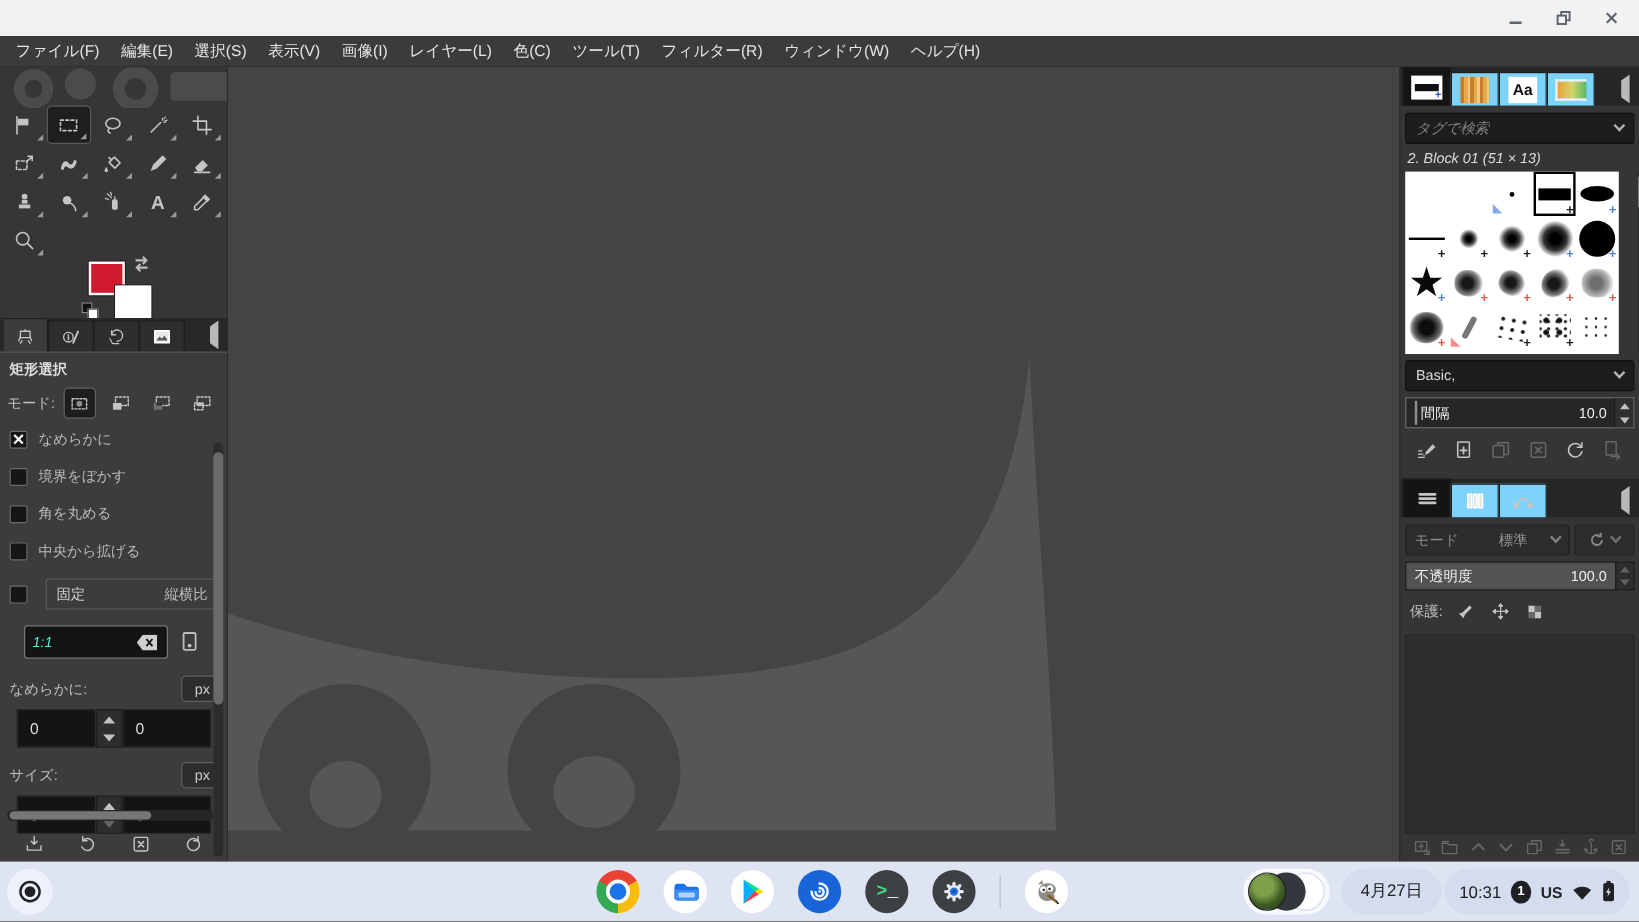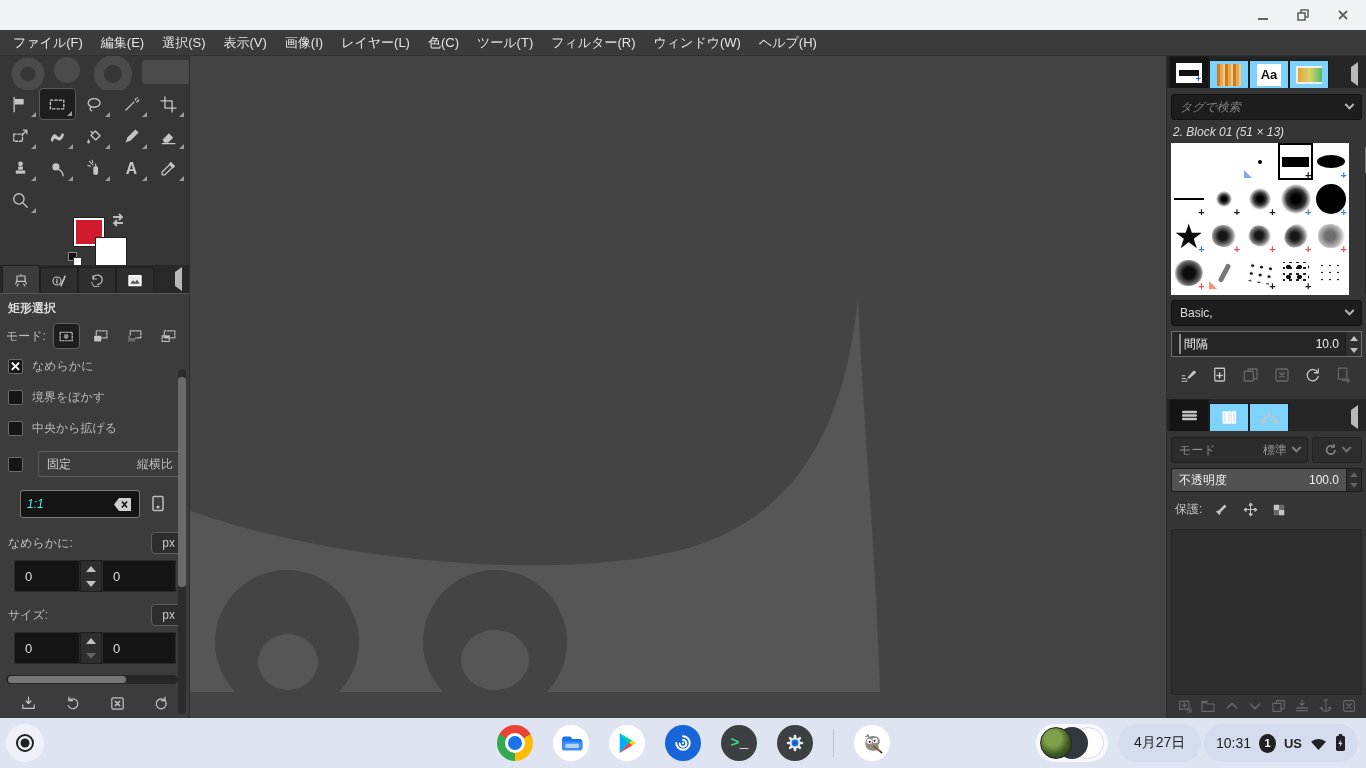--- a/index.html
+++ b/index.html
@@ -124,21 +124,21 @@
   #spacing-row .val { margin-left:auto; color:#eee; }
   #spacing-row .spins { width:16px; background:#303030; border-left:1px solid #1c1c1c; display:flex; flex-direction:column; }
   #spacing-row .spins div { flex:1; display:flex; align-items:center; justify-content:center; }
   #spacing-row .spins .tri-up { border-bottom-width:5px; border-left-width:4px; border-right-width:4px; }
   #spacing-row .spins .tri-down { border-top-width:5px; border-left-width:4px; border-right-width:4px; }
   .action-row { display:flex; align-items:center; justify-content:space-around; padding:7px 6px 6px 6px; }
 
   
   #layer-tabs { margin-top:7px; }
   #mode-row-l { display:flex; gap:4px; margin:6px 4px 0 4px; }
-  #mode-dd { flex:1; height:26px; border:1px solid #1f1f1f; background:#2c2c2c; border-radius:3px; display:flex; align-items:center; padding:0 7px; gap:6px; }
+  #mode-dd { flex:1; height:26px; border:1px solid #1f1f1f; background:#2c2c2c; border-radius:3px; display:flex; align-items:center; padding:0 7px; gap:20px; }
   #mode-dd .l { color:#8b8b8b; }
   #mode-dd .v { margin-left:auto; color:#969696; }
   #mode-switch { width:50px; height:26px; border:1px solid #1f1f1f; background:#2c2c2c; border-radius:3px; display:flex; align-items:center; justify-content:center; gap:5px; opacity:.8; }
   #opacity-row { margin:5px 4px 0 4px; height:24px; border:1px solid #1c1c1c; display:flex; }
   #opacity-row .bar { flex:1; background:#525252; display:flex; align-items:center; padding:0 7px; }
   #opacity-row .bar .l { color:#f0f0f0; }
   #opacity-row .bar .v { margin-left:auto; color:#f0f0f0; }
   #opacity-row .spins { width:15px; background:#2e2e2e; border-left:1px solid #1c1c1c; display:flex; flex-direction:column; }
   #opacity-row .spins div { flex:1; display:flex; align-items:center; justify-content:center; }
   #lock-row { display:flex; align-items:center; gap:10px; padding:8px 8px; }
@@ -455,20 +455,24 @@
             <div class="opt-row">
               <span class="checkbox checked"></span>
               <span class="lbl">なめらかに</span>
             </div>
             <div class="opt-row">
               <span class="checkbox"></span>
               <span class="lbl">境界をぼかす</span>
             </div>
             <div class="opt-row">
               <span class="checkbox"></span>
+              <span class="lbl">角を丸める</span>
+            </div>
+            <div class="opt-row">
+              <span class="checkbox"></span>
               <span class="lbl">中央から拡げる</span>
             </div>
           </div>
         <div class="opt-row">
           <span class="checkbox"></span>
           <span id="fixed-frame">
             <span>固定</span>
             <span class="val">縦横比</span>
           </span>
         </div>

